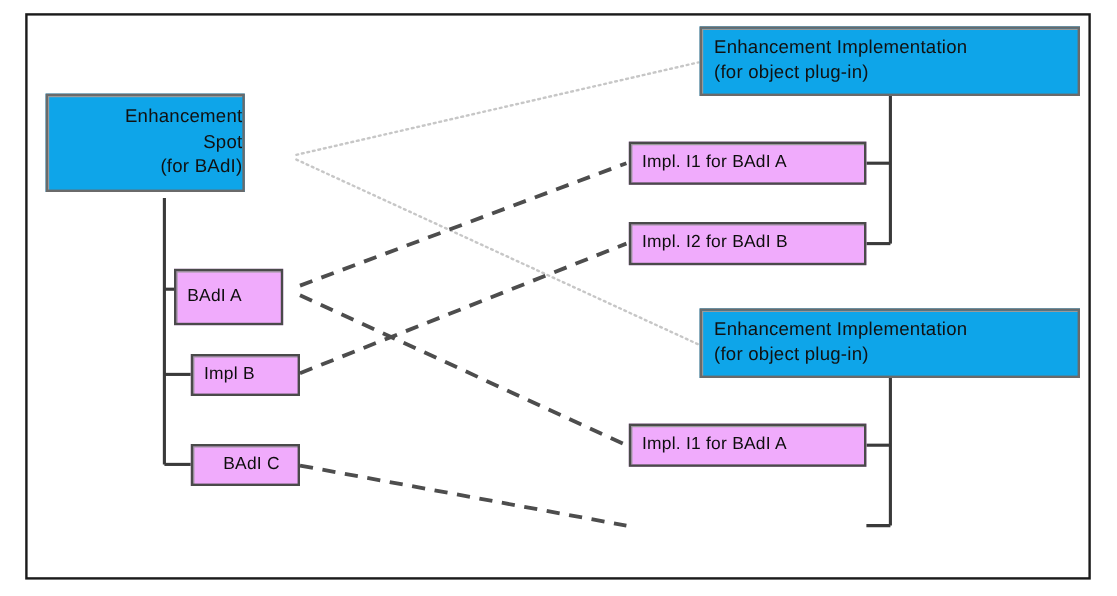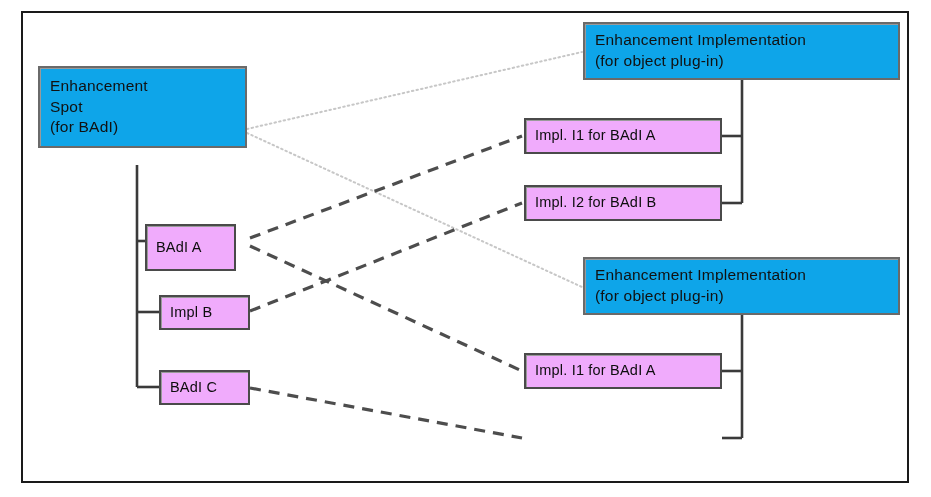--- a/index.html
+++ b/index.html
@@ -108,35 +108,35 @@
     </g>
 
     <g>
       <path d="M 250 238 L 522 136" stroke="#4d4d4d" stroke-width="3.2" stroke-dasharray="11 8" fill="none"></path>
       <path d="M 250 246 L 522 371" stroke="#4d4d4d" stroke-width="3.2" stroke-dasharray="11 8" fill="none"></path>
       <path d="M 250 311 L 522 203" stroke="#4d4d4d" stroke-width="3.2" stroke-dasharray="11 8" fill="none"></path>
       <path d="M 250 388 L 522 438" stroke="#4d4d4d" stroke-width="3.2" stroke-dasharray="11 8" fill="none"></path>
     </g>
   </svg>
 
-  <div class="node node-light" style="left:38px; top:66px; width:209px; height:82px;">
+  <div class="node node-light" style="left:38px; top:78px; width:166px; height:82px;text-align:right;">
     <div class="node-line pad-lg">Enhancement</div>
     <div class="node-line pad-lg">Spot</div>
     <div class="node-line pad-lg">(for BAdI)</div>
   </div>
 
   <div class="node node-dark" style="left:145px; top:224px; width:91px; height:47px;">
     <div class="node-line pad-sm">BAdI A</div>
   </div>
 
   <div class="node node-dark" style="left:159px; top:295px; width:91px; height:35px;">
     <div class="node-line pad-sm">Impl B</div>
   </div>
 
-  <div class="node node-dark" style="left:159px; top:370px; width:91px; height:35px;">
+  <div class="node node-dark" style="left:159px; top:370px; width:91px; height:35px;padding-left:16px;">
     <div class="node-line pad-sm">BAdI C</div>
   </div>
 
   <div class="node node-light" style="left:583px; top:22px; width:317px; height:58px;">
     <div class="node-line pad-lg">Enhancement  Implementation</div>
     <div class="node-line pad-lg">(for object plug-in)</div>
   </div>
 
   <div class="node node-dark" style="left:524px; top:118px; width:198px; height:36px;">
     <div class="node-line pad-sm">Impl. I1 for  BAdI A</div>

